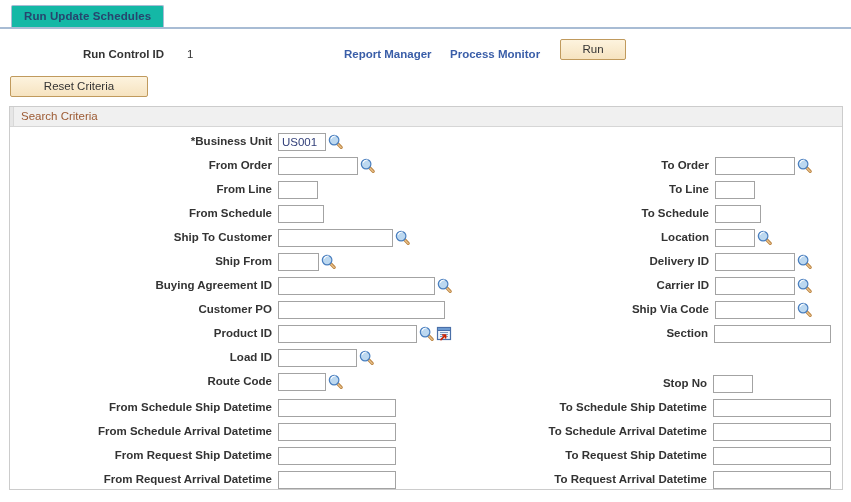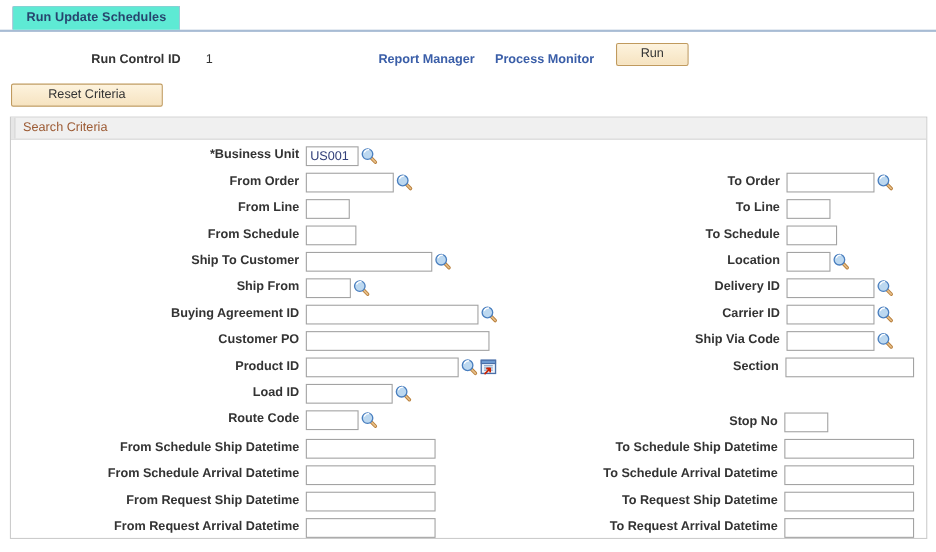--- a/index.html
+++ b/index.html
@@ -30,21 +30,21 @@
     width: 851px;
     height: 2px;
     background: #a8bcd4;
   }
   #tab-strip .tab {
     position: absolute;
     left: 11px; top: 5px;
     height: 22px;
     box-sizing: border-box;
     padding: 4px 12px 0 12px;
-    background: #5eead4;
+    background: #14b8a6;
     border: 1px solid #a8bcd4;
     border-bottom: none;
     border-radius: 2px 2px 0 0;
     font-size: 11.5px;
     font-weight: bold;
     color: #27456e;
     white-space: nowrap;
     letter-spacing: .1px;
   }
 

